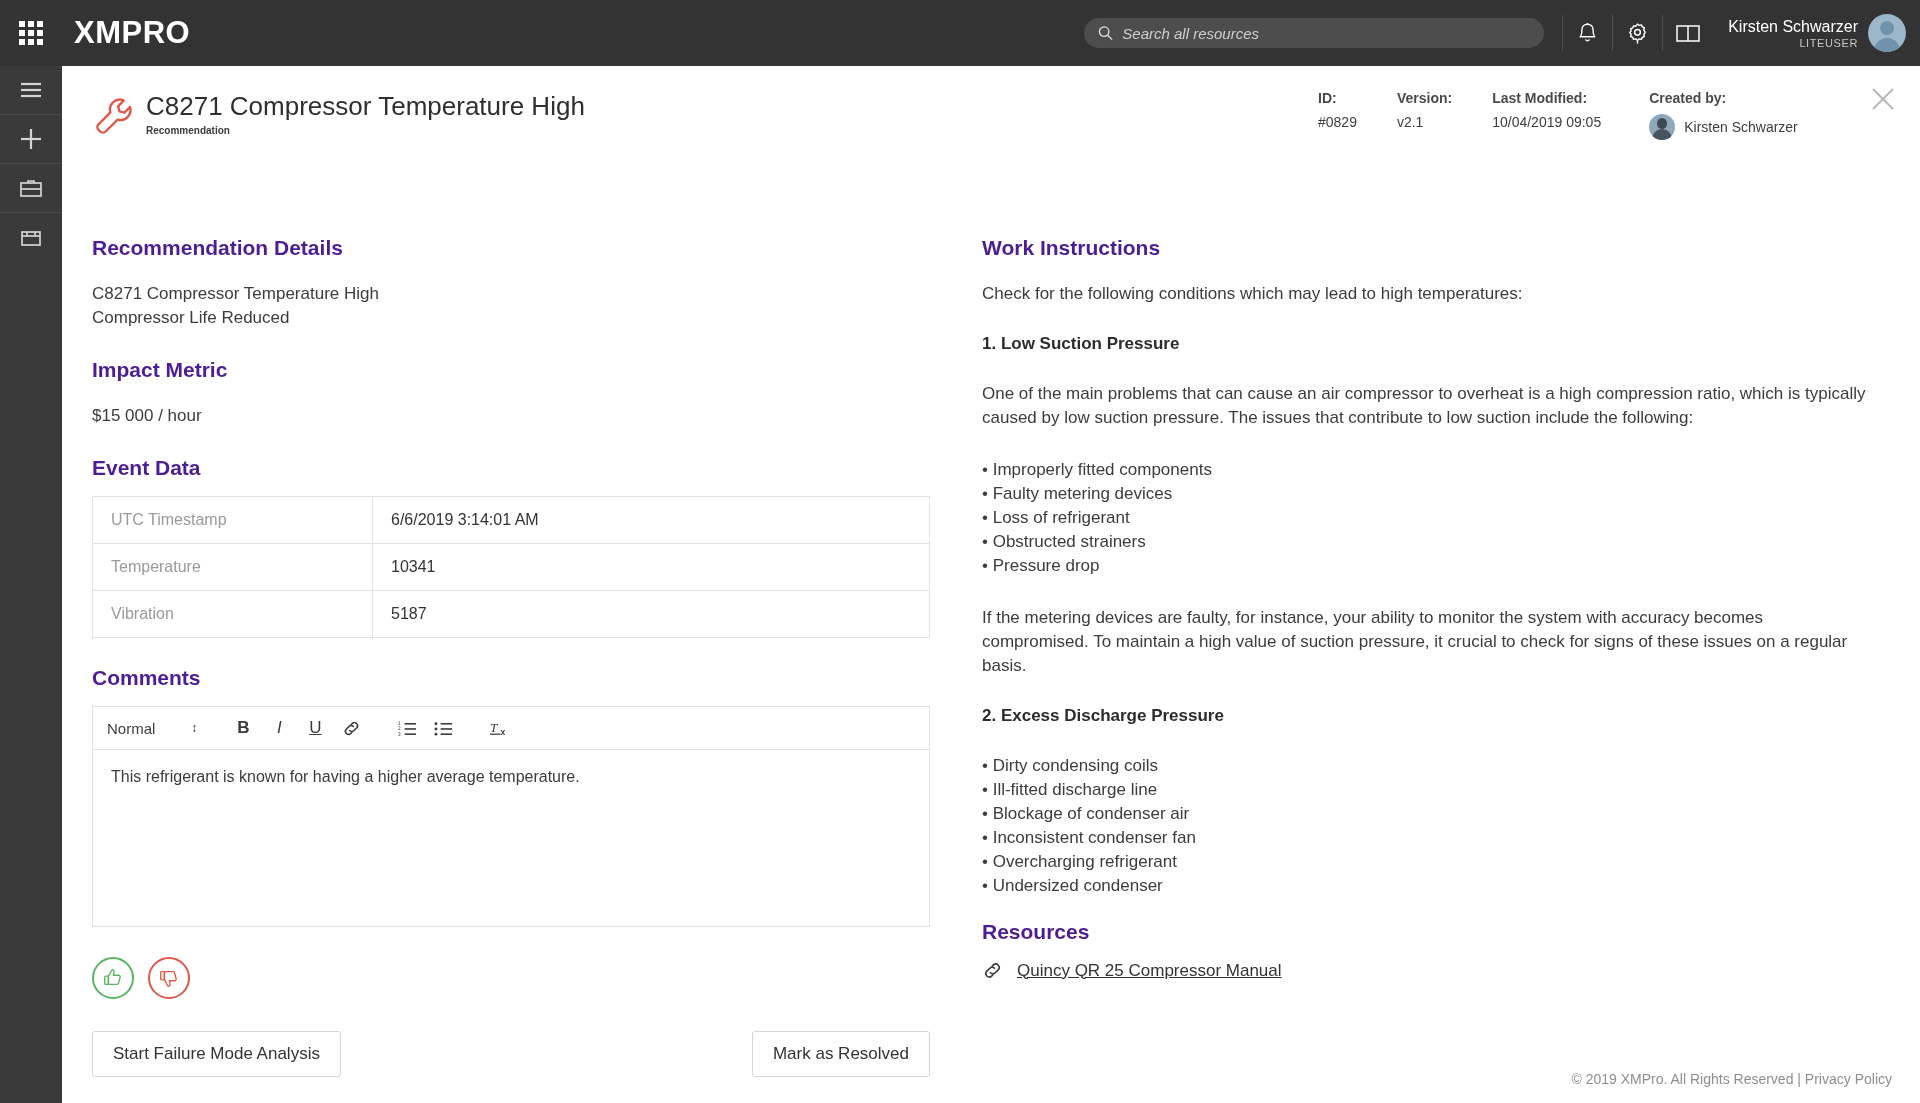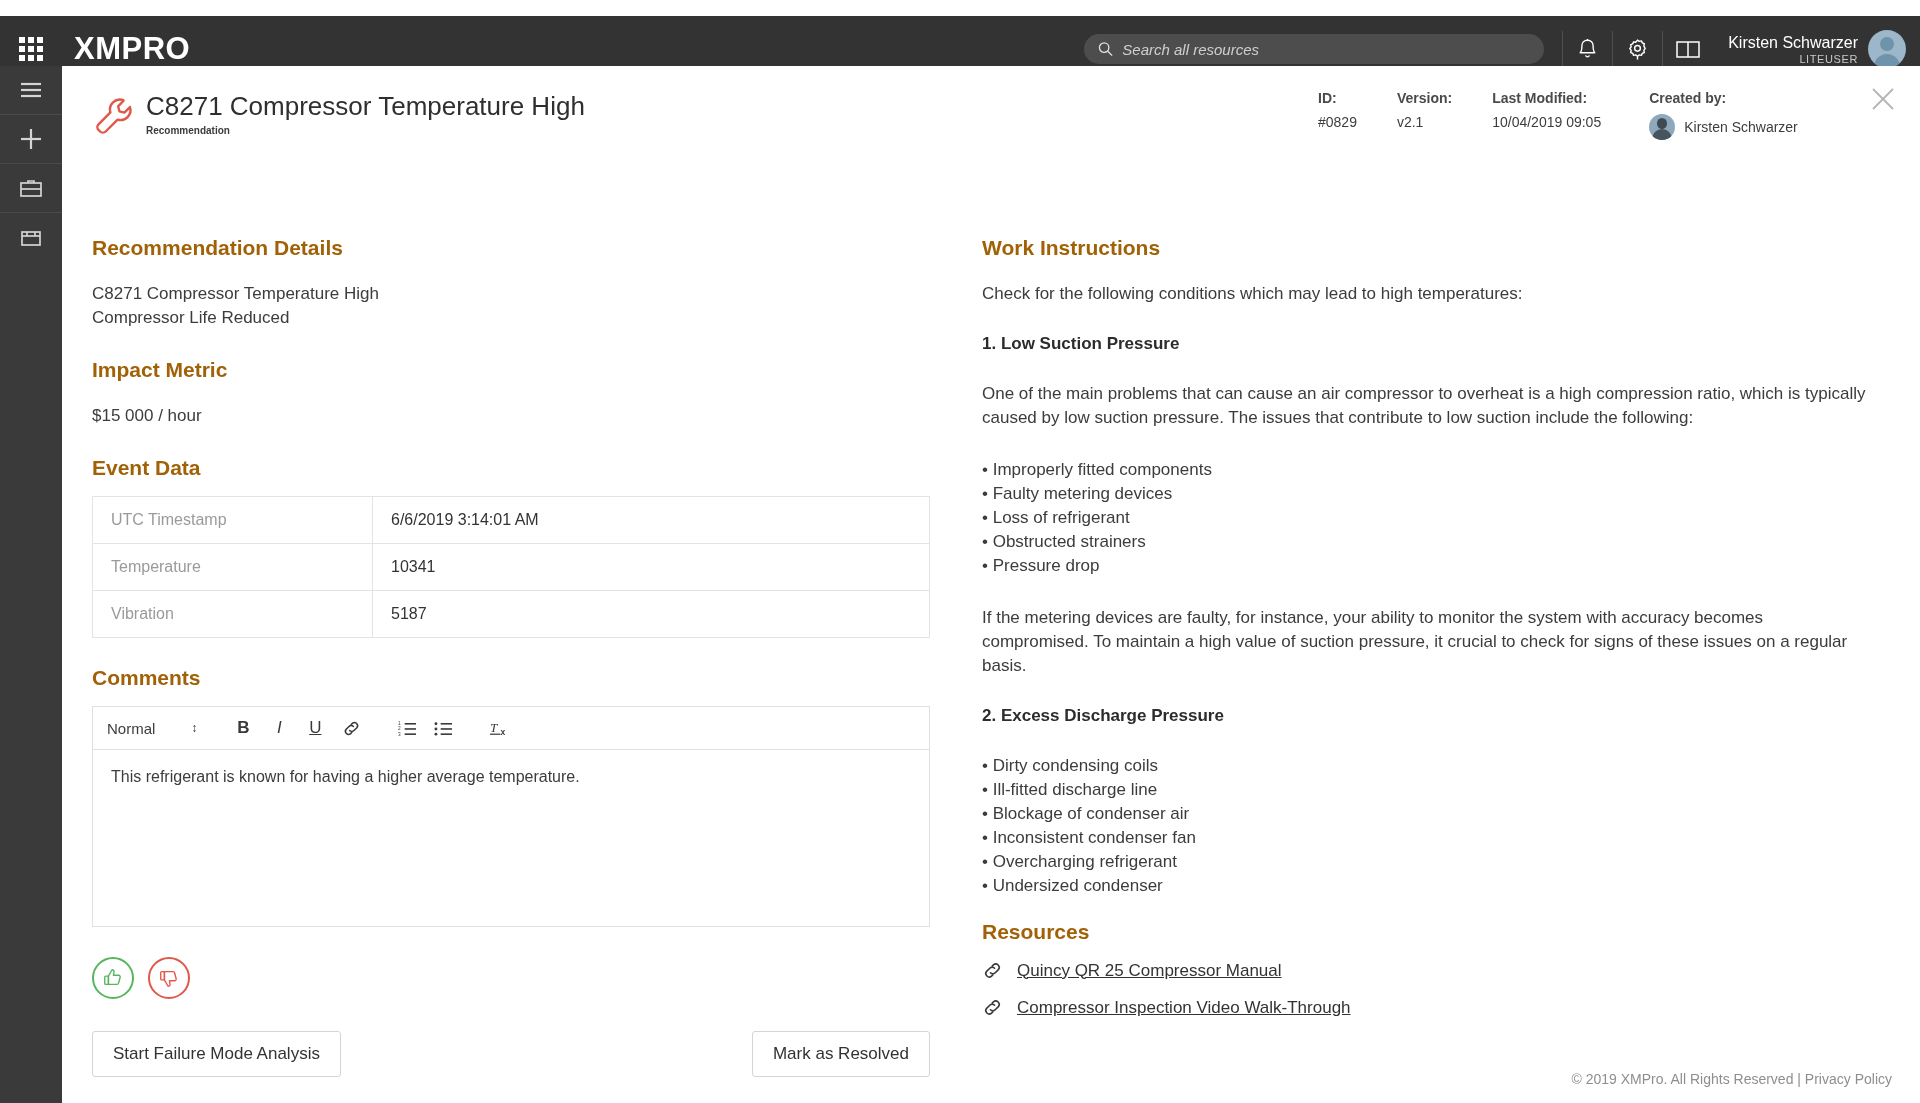--- a/index.html
+++ b/index.html
@@ -5,21 +5,21 @@
   * { box-sizing: border-box; margin: 0; padding: 0; }
   html, body {
     width: 1920px; height: 1103px;
     font-family: "Liberation Sans", sans-serif;
     background: #ffffff;
     overflow: hidden;
   }
 
   
   .topbar {
-    position: absolute; top: 16px; left: 0; width: 1920px; height: 66px;
+    position: absolute; top: 0; left: 0; width: 1920px; height: 66px;
     background: #333333; display: flex; align-items: center;
   }
   .grid-btn {
     width: 62px; height: 66px; display: flex; align-items: center; justify-content: center;
     cursor: pointer;
   }
   .grid-glyph { display: grid; grid-template-columns: repeat(3, 6px); gap: 3px; }
   .grid-glyph i { width: 6px; height: 6px; background: #ffffff; display: block; }
   .brand {
     color: #ffffff; font-size: 31px; font-weight: bold; letter-spacing: 0.5px;
@@ -104,21 +104,21 @@
   }
   .avatar-sm::after {
     content: ""; position: absolute; top: 15px; left: 3px; width: 20px; height: 14px;
     border-radius: 10px 10px 0 0; background: #47535d;
   }
 
   
   .col-left { position: absolute; top: 170px; left: 30px; width: 840px; }
   .col-right { position: absolute; top: 170px; left: 920px; width: 890px; }
 
-  h2.sec { font-size: 21px; color: #a16207; font-weight: bold; }
+  h2.sec { font-size: 21px; color: #4c1d95; font-weight: bold; }
   .para { font-size: 17px; color: #3c3c3c; line-height: 24px; }
   .spacer-22 { height: 22px; }
   .spacer-28 { height: 28px; }
 
   
   table.evt { border-collapse: collapse; width: 838px; margin-top: 16px; }
   table.evt td {
     border: 1px solid #e3e3e3; height: 47px; padding: 0 18px; font-size: 16px;
   }
   table.evt td.k { width: 280px; color: #9a9a9a; }
@@ -445,23 +445,16 @@
     <div class="spacer-22"></div>
     <h2 class="sec">Resources</h2>
 
     <div class="res-link-row">
       <svg width="21" height="21" viewBox="0 0 20 20">
         <path d="M8 12.2a3.2 3.2 0 0 0 4.6 0l3-3a3.3 3.3 0 0 0-4.7-4.6l-1.2 1.2" fill="none" stroke="#3a3a3a" stroke-width="1.5" stroke-linecap="round"></path>
         <path d="M12 7.8a3.2 3.2 0 0 0-4.6 0l-3 3a3.3 3.3 0 0 0 4.7 4.6l1.2-1.2" fill="none" stroke="#3a3a3a" stroke-width="1.5" stroke-linecap="round"></path>
       </svg>
       <span class="lnk">Quincy QR 25 Compressor Manual</span>
     </div>
-    <div class="res-link-row">
-      <svg width="21" height="21" viewBox="0 0 20 20">
-        <path d="M8 12.2a3.2 3.2 0 0 0 4.6 0l3-3a3.3 3.3 0 0 0-4.7-4.6l-1.2 1.2" fill="none" stroke="#3a3a3a" stroke-width="1.5" stroke-linecap="round"></path>
-        <path d="M12 7.8a3.2 3.2 0 0 0-4.6 0l-3 3a3.3 3.3 0 0 0 4.7 4.6l1.2-1.2" fill="none" stroke="#3a3a3a" stroke-width="1.5" stroke-linecap="round"></path>
-      </svg>
-      <span class="lnk">Compressor Inspection Video Walk-Through</span>
-    </div>
   </div>
 
   <div class="footer">© 2019 XMPro. All Rights Reserved | Privacy Policy</div>
 </div>
 
 </body></html>

